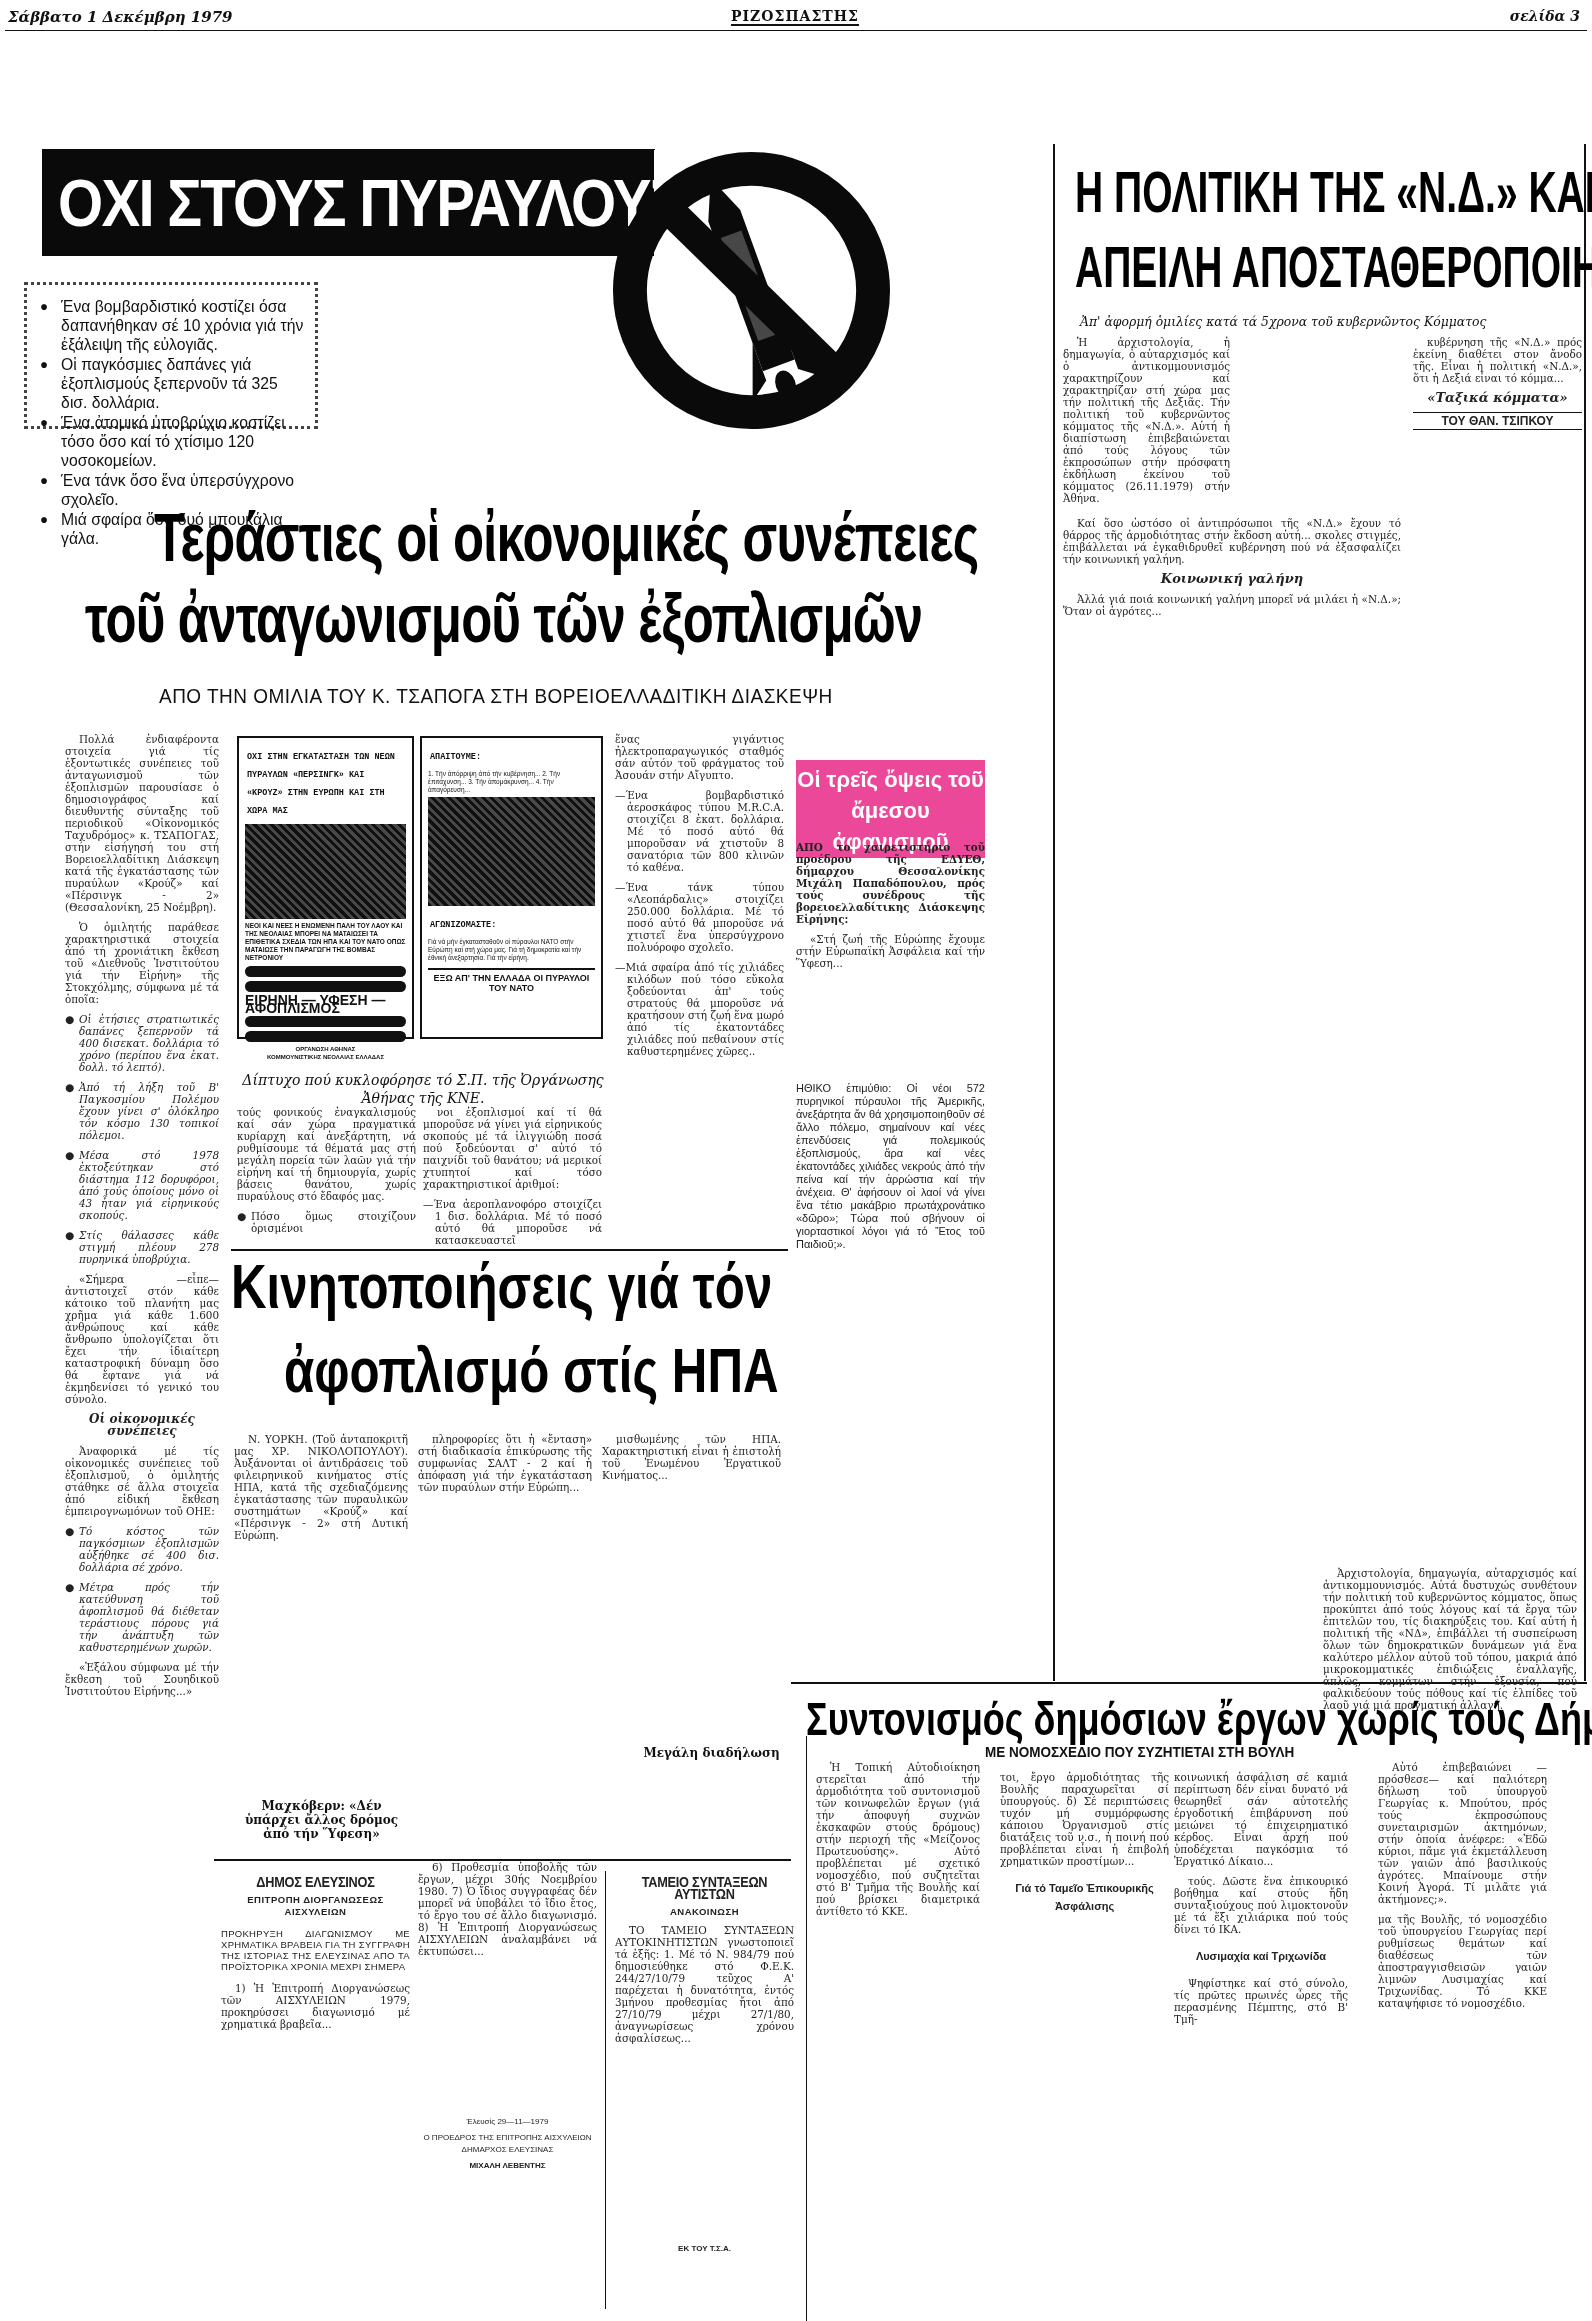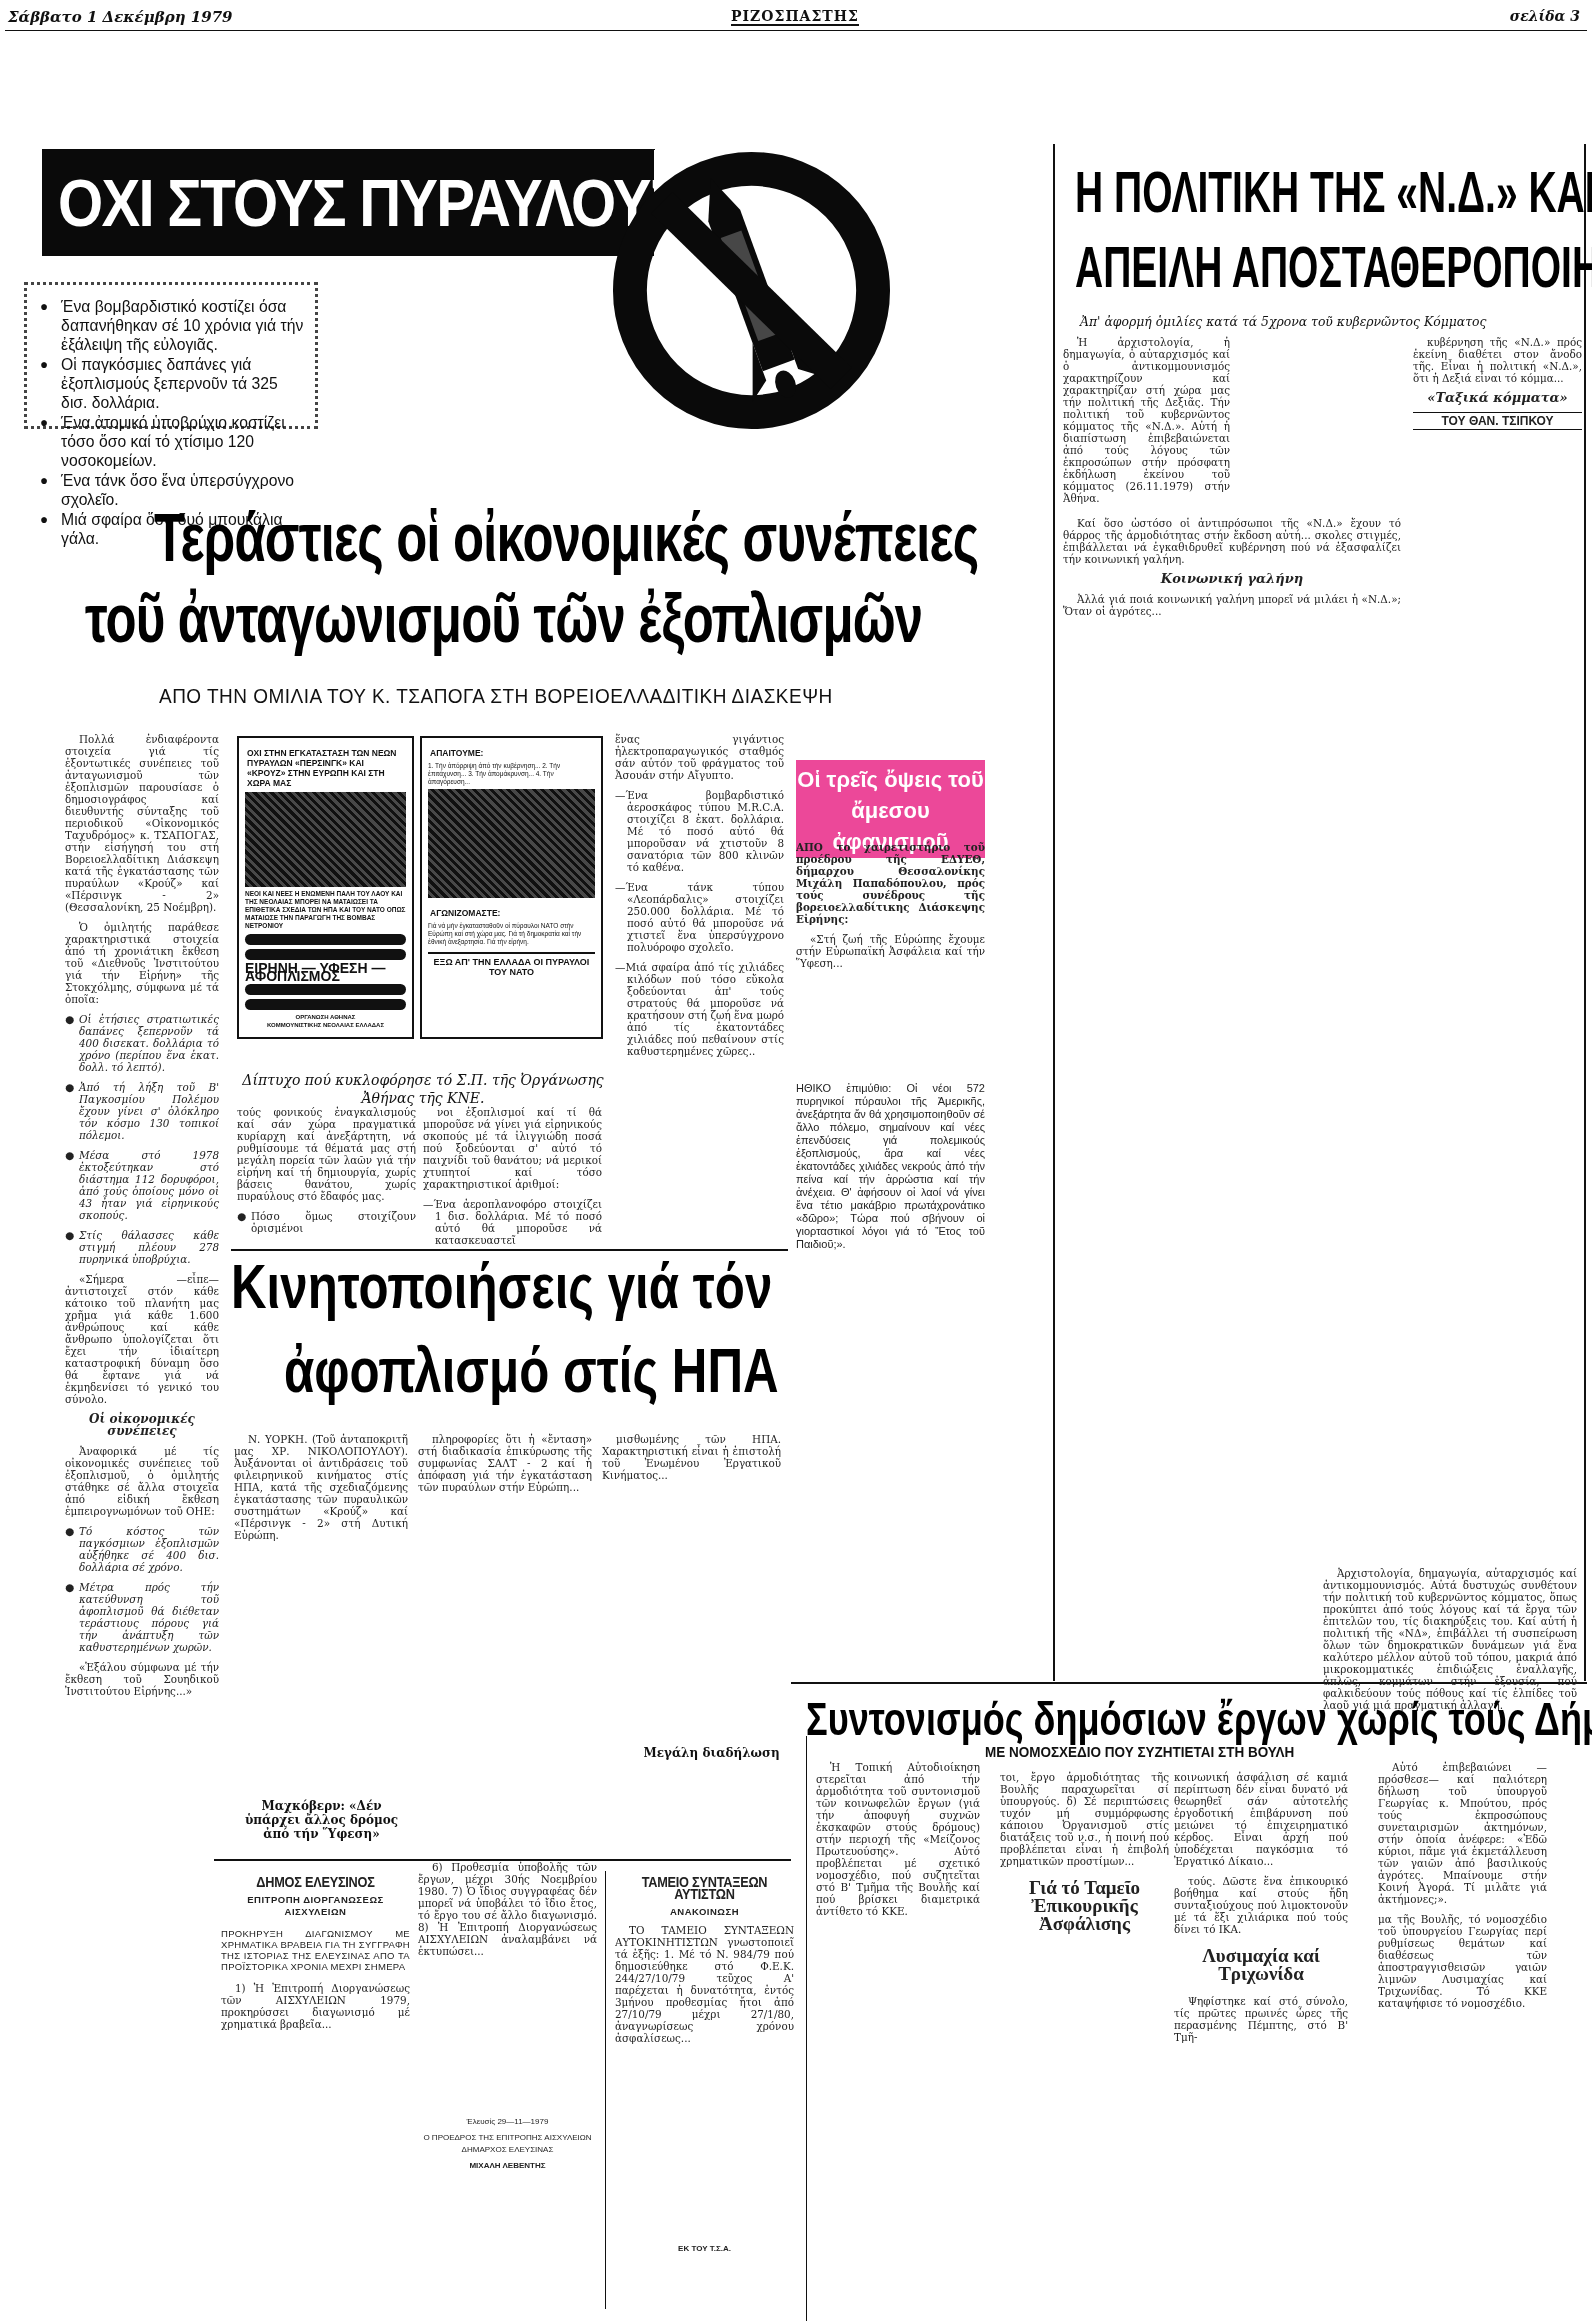--- a/index.html
+++ b/index.html
@@ -32,21 +32,21 @@
   .col-text p { text-indent: 14px; margin-bottom: 8px; }
   .col-text .bul { text-indent: 0; padding-left: 14px; position: relative; font-style: italic; }
   .col-text .bul::before { content: "●"; position: absolute; left: 0; font-style: normal; }
   .col-text .dash { text-indent: -12px; padding-left: 12px; }
 
   .col1 { left: 65px; top: 733px; width: 154px; height: 1522px; overflow: hidden; }
 
   .leaflet { border: 2px solid #111; }
   .leaflet1 { left: 237px; top: 736px; width: 177px; height: 303px; }
   .leaflet2 { left: 420px; top: 736px; width: 183px; height: 303px; }
-  .leaflet h4 { font-family: Liberation Sans, sans-serif; font-size: 8.5px; line-height: 10px; font-weight: bold; margin: 10px 8px 4px; }
+  .leaflet h4 { font-family: Liberation Mono, monospace; font-size: 8.5px; line-height: 18px; font-weight: bold; margin: 10px 8px 4px; }
   .leaflet .photo { margin: 3px 6px; height: 95px; background:
       repeating-linear-gradient(45deg, #2a2a2a 0 3px, #555 3px 6px), #333; filter: contrast(1.3); }
   .leaflet .small { font-family: "Liberation Sans", sans-serif; font-size: 6.5px; line-height: 8px; margin: 2px 6px; font-weight: bold; }
   .leaflet .bar { height: 11px; background: #111; border-radius: 6px; margin: 4px 6px; }
   .leaflet .foot { font-family: "Liberation Sans", sans-serif; font-size: 6px; text-align: center; font-weight: bold; margin: 2px 6px; }
   .leaflet .big-foot { font-family: "Liberation Sans", sans-serif; font-size: 9px; text-align: center; font-weight: bold; border-top: 2px solid #111; margin: 6px 6px 0; padding-top: 3px; }
   .caption { left: 234px; top: 1071px; width: 378px; font-style: italic; font-size: 14px; text-align: center; line-height: 18px; }
 
   .dark-box { left: 796px; top: 760px; width: 189px; height: 98px; background: #ec4899; color: #fff;
               font-family: "Liberation Sans", sans-serif; font-weight: bold; font-size: 22px; line-height: 31px; text-align: center; padding-top: 4px; }
@@ -68,21 +68,21 @@
   .rcol3 { left: 1413px; top: 336px; width: 169px; height: 1224px; overflow: hidden; }
   .inner-sub { font-weight: bold; font-style: italic; text-align: center; font-size: 13px; margin: 8px 0; }
   .byline { font-family: "Liberation Sans", sans-serif; font-weight: bold; font-size: 12px; text-align: center; border-top: 1px solid #111; border-bottom: 1px solid #111; padding: 2px 0; margin: 6px 0; }
 
   .synt-hl { left: 806px; top: 1693px; font-size: 44px; transform: scaleX(0.82) scaleY(1.05); transform-origin: left top; }
   .synt-sub { left: 985px; top: 1743px; font-family: "Liberation Sans", sans-serif; font-size: 15px; font-weight: bold; white-space: nowrap; transform: scaleX(0.9); transform-origin: left; }
   .scol1 { left: 816px; top: 1741px; width: 164px; height: 577px; overflow: hidden; }
   .scol2 { left: 1000px; top: 1771px; width: 169px; height: 547px; overflow: hidden; }
   .scol3 { left: 1174px; top: 1771px; width: 174px; height: 547px; overflow: hidden; }
   .scol4 { left: 1378px; top: 1741px; width: 169px; height: 577px; overflow: hidden; }
-  .box-sub { font-family: Liberation Serif, serif; font-weight: bold; text-align: center; font-size: 19px; line-height: 18px; margin: 12px 0; }
+  .box-sub { font-family: Liberation Sans, sans-serif; font-weight: bold; text-align: center; font-size: 11px; line-height: 18px; margin: 12px 0; }
 
   .ad1 { left: 221px; top: 1876px; width: 189px; height: 438px; overflow: hidden; }
   .ad2 { left: 418px; top: 1861px; width: 179px; height: 458px; overflow: hidden; }
   .ad3 { left: 615px; top: 1876px; width: 179px; height: 438px; overflow: hidden; }
   .ad-title { font-family: "Liberation Sans", sans-serif; font-weight: bold; text-align: center; font-size: 15px; transform: scaleX(0.85); letter-spacing: -0.3px; }
   .ad-sub { font-family: "Liberation Sans", sans-serif; font-weight: bold; text-align: center; font-size: 9.5px; margin: 6px 0; letter-spacing: 0.5px; }
   .ad-heading { font-family: "Liberation Sans", sans-serif; font-size: 9.5px; line-height: 11px; margin: 10px 0; letter-spacing: 0.3px; }
   .ad-sign { font-family: "Liberation Sans", sans-serif; font-size: 8px; text-align: center; margin-top: 4px; }
 
   .mygabdesc { left: 232px; top: 1799px; width: 179px; font-weight: bold; text-align: center; font-size: 12px; }

